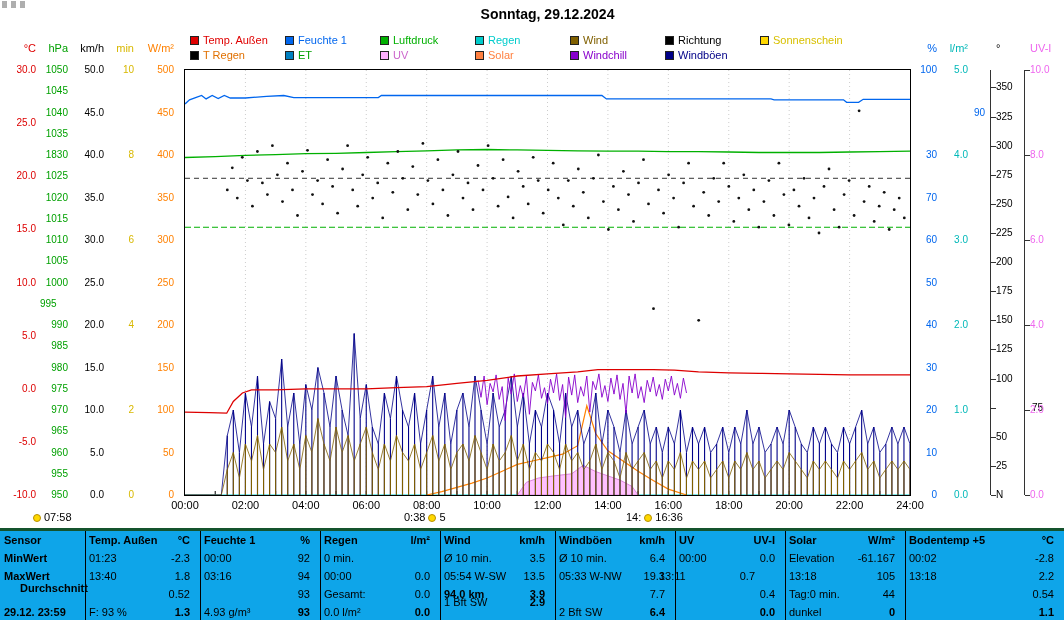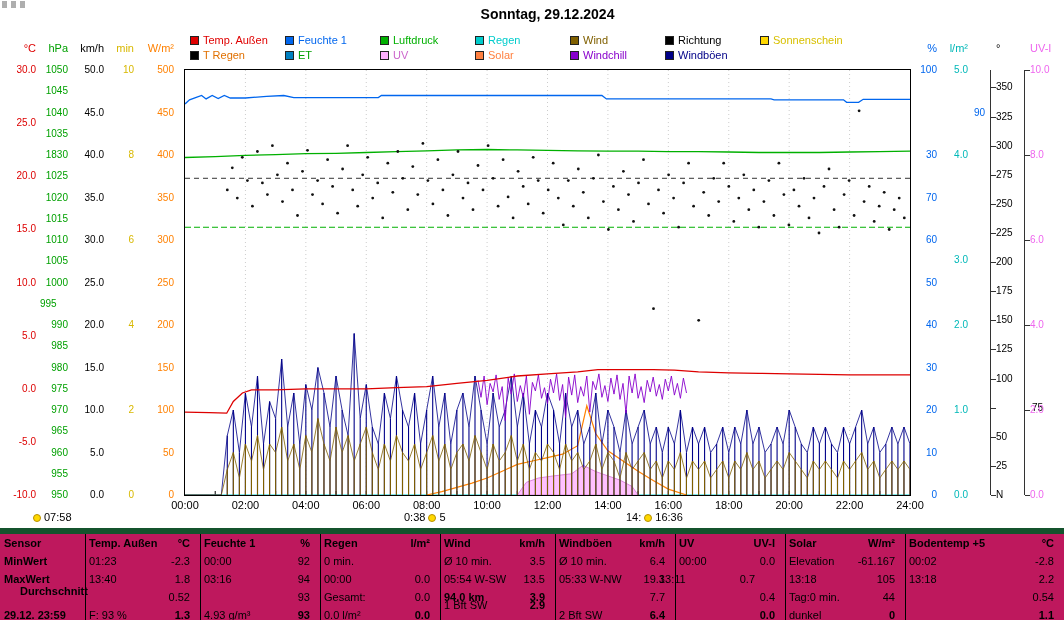--- a/index.html
+++ b/index.html
@@ -10,21 +10,21 @@
   .legend-item{position:absolute;height:13px;font-size:11px;line-height:12px;white-space:nowrap}
   .sw{display:inline-block;width:9px;height:9px;border:1px solid #222;margin-right:4px;vertical-align:-1px}
   .unit{position:absolute;font-size:11px;line-height:12px;white-space:nowrap}
   .tick{position:absolute;font-size:10px;line-height:11px;white-space:nowrap}
   .vline{position:absolute;width:1px;background:#333}
   .htick{position:absolute;width:5px;height:1px;background:#333}
   .plot{position:absolute;left:184px;top:69px;width:727px;height:427px;border:1px solid #000;background:#fff}
   .xlab{position:absolute;width:44px;text-align:center;font-size:11px;line-height:12px;top:499px}
   .ann{position:absolute;top:511px;font-size:11px;line-height:13px;white-space:nowrap}
   .sun{display:inline-block;width:8px;height:8px;border-radius:50%;background:#ffd800;border:1px solid #b89000;margin:0 3px;vertical-align:-1px}
-  .sum-table{position:absolute;left:0;top:528px;width:1064px;height:92px;background:#be185d;border-top:6px solid #14532d;font-size:11px}
+  .sum-table{position:absolute;left:0;top:528px;width:1064px;height:92px;background:#0ea5e9;border-top:3px solid #14532d;font-size:11px}
   .rowlab{position:absolute;left:4px;height:18px;line-height:17px;font-weight:bold;white-space:nowrap}
   .vsep{position:absolute;top:0;width:1px;height:92px;background:#000}
   .cell{position:absolute;height:18px;line-height:17px;display:flex;justify-content:space-between;white-space:nowrap}
   .artifact{position:absolute;left:2px;top:1px;width:26px;height:7px;background:repeating-linear-gradient(90deg,#9a9a9a 0 5px,#fff 5px 9px);opacity:.8}
 </style>
 </head>
 <body>
 
 <div id="screen">
   <div class="artifact"></div>
@@ -537,21 +537,21 @@
     <div class="tick" style="left: 916px; top: 234px; width: 21px; text-align: right; color: rgb(0, 102, 238);">60</div>
     <div class="tick" style="left: 916px; top: 276.5px; width: 21px; text-align: right; color: rgb(0, 102, 238);">50</div>
     <div class="tick" style="left: 916px; top: 319px; width: 21px; text-align: right; color: rgb(0, 102, 238);">40</div>
     <div class="tick" style="left: 916px; top: 361.5px; width: 21px; text-align: right; color: rgb(0, 102, 238);">30</div>
     <div class="tick" style="left: 916px; top: 404px; width: 21px; text-align: right; color: rgb(0, 102, 238);">20</div>
     <div class="tick" style="left: 916px; top: 446.5px; width: 21px; text-align: right; color: rgb(0, 102, 238);">10</div>
     <div class="tick" style="left: 916px; top: 489px; width: 21px; text-align: right; color: rgb(0, 102, 238);">0</div>
     <div class="unit" style="left: 944px; top: 42px; width: 24px; text-align: right; color: rgb(0, 184, 184);">l/m²</div>
     <div class="tick" style="left: 944px; top: 64px; width: 24px; text-align: right; color: rgb(0, 184, 184);">5.0</div>
     <div class="tick" style="left: 944px; top: 149px; width: 24px; text-align: right; color: rgb(0, 184, 184);">4.0</div>
-    <div class="tick" style="left: 944px; top: 234px; width: 24px; text-align: right; color: rgb(0, 184, 184); margin-top: 20px;">3.0</div>
+    <div class="tick" style="left: 944px; top: 234px; width: 24px; text-align: right; color: rgb(0, 184, 184);">3.0</div>
     <div class="tick" style="left: 944px; top: 319px; width: 24px; text-align: right; color: rgb(0, 184, 184);">2.0</div>
     <div class="tick" style="left: 944px; top: 404px; width: 24px; text-align: right; color: rgb(0, 184, 184);">1.0</div>
     <div class="tick" style="left: 944px; top: 489px; width: 24px; text-align: right; color: rgb(0, 184, 184);">0.0</div>
     <div class="unit" style="left: 996px; top: 42px; width: 24px; text-align: left; color: rgb(0, 0, 0);">°</div>
     <div class="tick" style="left: 996px; top: 81.4658px; width: 24px; text-align: left; color: rgb(0, 0, 0);">350</div>
     <div class="tick" style="left: 996px; top: 110.575px; width: 24px; text-align: left; color: rgb(0, 0, 0);">325</div>
     <div class="tick" style="left: 996px; top: 139.685px; width: 24px; text-align: left; color: rgb(0, 0, 0);">300</div>
     <div class="tick" style="left: 996px; top: 168.795px; width: 24px; text-align: left; color: rgb(0, 0, 0);">275</div>
     <div class="tick" style="left: 996px; top: 197.904px; width: 24px; text-align: left; color: rgb(0, 0, 0);">250</div>
     <div class="tick" style="left: 996px; top: 227.014px; width: 24px; text-align: left; color: rgb(0, 0, 0);">225</div>

